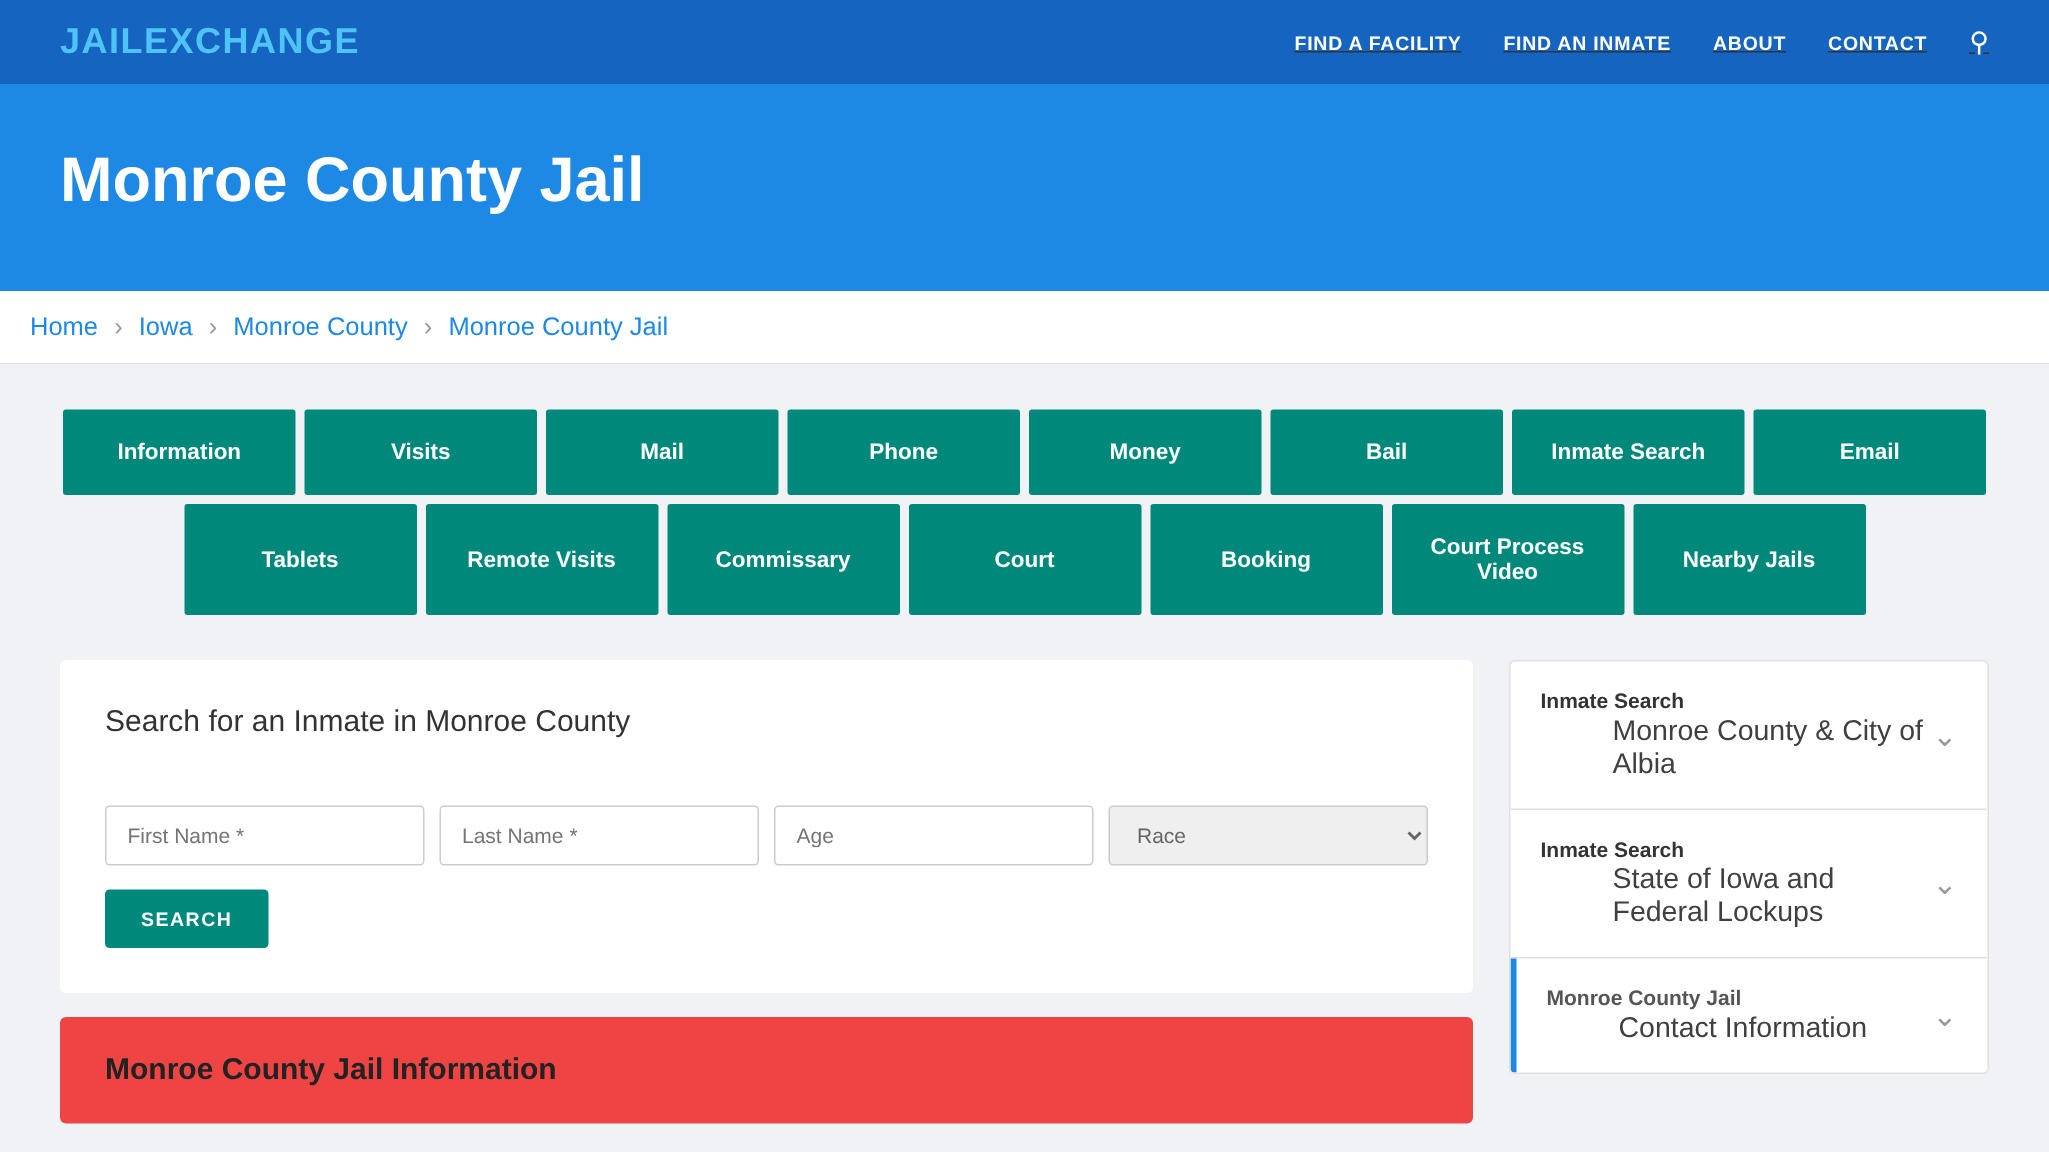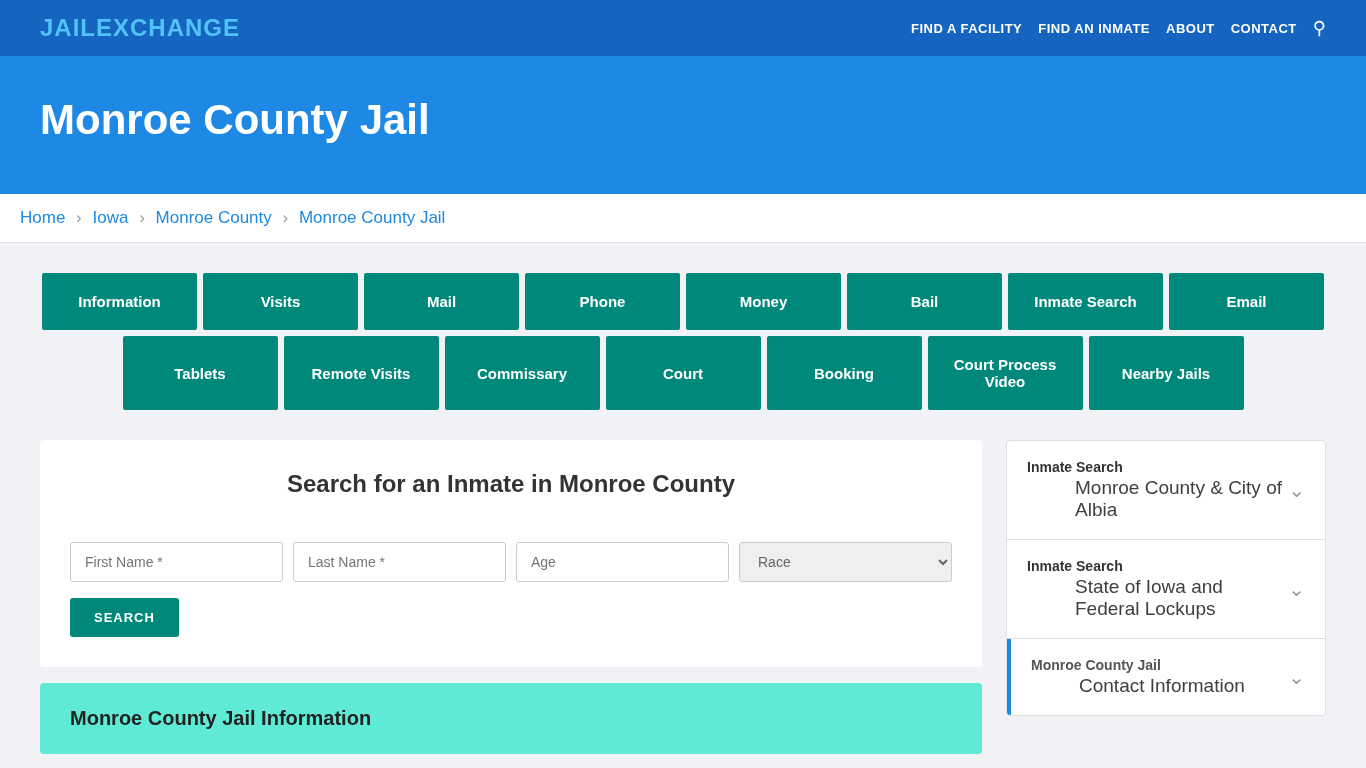--- a/index.html
+++ b/index.html
@@ -14,21 +14,21 @@
       padding: 0 40px;
       height: 56px;
     }
     .logo {
       font-size: 24px;
       font-weight: 900;
       color: white;
       letter-spacing: 1px;
     }
     .logo span { color: #4fc3f7; }
-    .nav-links { display: flex; align-items: center; gap: 16px; }
+    .nav-links { display: flex; align-items: center; gap: 28px; text-decoration: underline; }
     .nav-links a {
       color: white;
       text-decoration: none;
       font-size: 13px;
       font-weight: 700;
       letter-spacing: 0.5px;
     }
     .nav-search { color: white; font-size: 18px; cursor: pointer; }
 
     
@@ -88,23 +88,22 @@
 
     
     .search-panel {
       background: white;
       border-radius: 4px;
       padding: 30px;
       flex: 1;
       min-width: 0;
     }
     .search-panel h2 {
-      text-align: center;
-      font-size: 24px;
-      font-weight: 700;
+      font-size: 20px;
+      font-weight: 400;
       margin-bottom: 20px;
     }
     .form-row {
       display: flex;
       gap: 10px;
       margin-bottom: 16px;
       margin-top: 44px;
     }
     .form-row input, .form-row select {
       border: 1px solid #ccc;
@@ -121,21 +120,21 @@
       padding: 12px 24px;
       font-size: 13px;
       font-weight: 700;
       letter-spacing: 1px;
       cursor: pointer;
       border-radius: 3px;
     }
 
     
     .info-section {
-      background: #5eead4;
+      background: #ef4444;
       padding: 24px 30px;
       border-radius: 4px;
       margin-top: 16px;
     }
     .info-section h3 {
       font-size: 20px;
       font-weight: 700;
       color: #222;
     }
 

